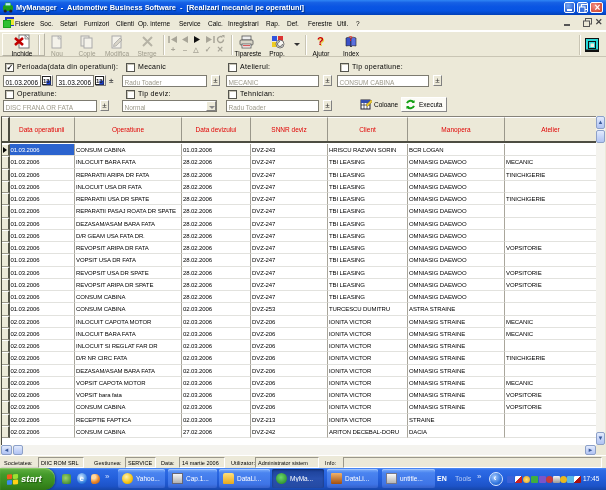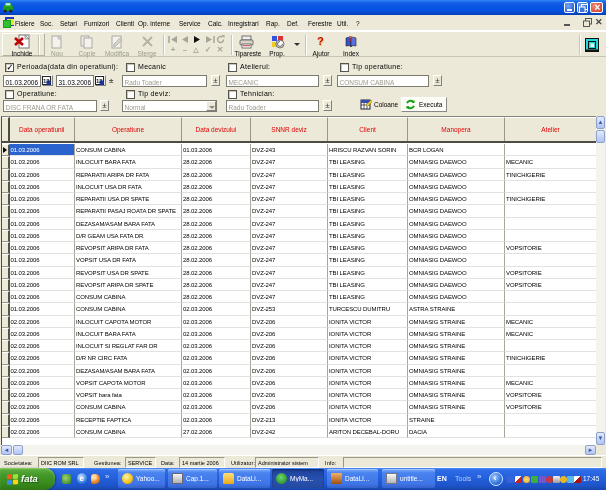--- a/index.html
+++ b/index.html
@@ -61,20 +61,21 @@
 </style></head><body>
 
 <div id="titlebar">
  <svg class="ticon" viewBox="0 0 12 12">
       <rect x="1" y="4" width="10" height="6" rx="2" fill="#1c9c1c"></rect>
       <rect x="3" y="1.5" width="6" height="4" rx="1.5" fill="#22b022"></rect>
       <rect x="3.6" y="2.2" width="4.8" height="2.2" fill="#bfe8ff"></rect>
       <circle cx="3.2" cy="10" r="1.6" fill="#222"></circle>
       <circle cx="8.8" cy="10" r="1.6" fill="#222"></circle>
     </svg>
+ <div class="ttext">MyManager&nbsp; -&nbsp; Automotive Business Software&nbsp; -&nbsp; [Realizari mecanici pe operatiuni]</div>
  <div class="tbtn min" style="left:564px">
       <div style="position:absolute;left:2px;bottom:1px;width:5px;height:2px;background:#fff"></div>
     </div>
  <div class="tbtn max" style="left:577px">
       <svg style="position:absolute;left:1px;top:1px" width="9" height="9" viewBox="0 0 9 9">
         <rect x="2.5" y="0.5" width="6" height="5" fill="none" stroke="#fff"></rect>
         <rect x="0.5" y="3" width="5.5" height="5.5" fill="#3D74DE" stroke="#fff"></rect>
       </svg>
     </div>
  <div class="tbtn close" style="left:590px;width:13px">
@@ -549,21 +550,21 @@
 <div id="taskbar">
  <div id="startbtn">
   <svg style="position:absolute;left:6px;top:5px" width="13" height="12" viewBox="0 0 15 14">
         <g transform="skewY(-4)">
           <rect x="1" y="2" width="6" height="5.5" rx="1.2" fill="#f55b1d"></rect>
           <rect x="8" y="2" width="6" height="5.5" rx="1.2" fill="#9ce234"></rect>
           <rect x="1" y="8.5" width="6" height="5.5" rx="1.2" fill="#3a8af0"></rect>
           <rect x="8" y="8.5" width="6" height="5.5" rx="1.2" fill="#ffd117"></rect>
         </g>
       </svg>
-  <span class="stxt">fata</span>
+  <span class="stxt">start</span>
  </div>
  <div class="qlicon" style="left:62px;top:6px;width:9px;height:10px;background:radial-gradient(circle at 40% 40%,#9fd46a,#2d7a2d);border-radius:2px"></div>
  <div class="qlicon" style="left:77px;top:5px;width:10px;height:11px;border-radius:50%;background:radial-gradient(circle at 40% 35%,#cfe8ff,#2a78dd 70%,#1a50a0)">
       <span style="position:absolute;left:2.5px;top:1px;color:#fff;font-size:8px;font-weight:bold">e</span>
     </div>
  <div class="qlicon" style="left:91px;top:6px;width:9px;height:10px;background:radial-gradient(circle at 30% 30%,#ffd9a0 20%,#e8862a 55%,#b05515);border-radius:40% 60% 60% 40%"></div>
  <span style="position:absolute;left:105px;top:4px;color:#cfe0ff;font-size:8px">»</span>
  <div class="tbtask" style="left:118px;width:47px">
   <div class="ticn" style="background:radial-gradient(circle at 40% 35%,#fff2b0,#f4c211 60%,#c28a00);border-radius:50%"></div>
   <div class="ttl">Yahoo...</div>

